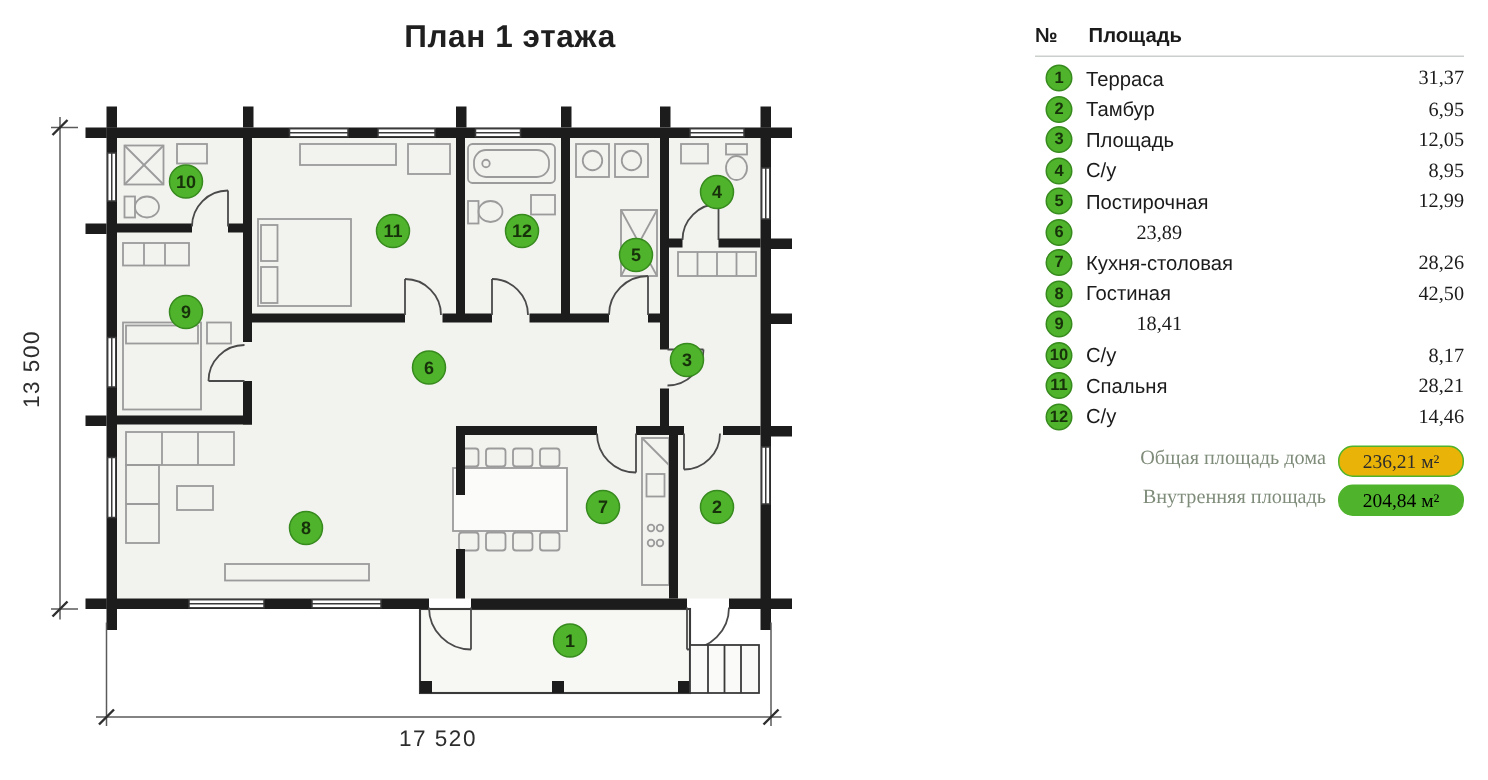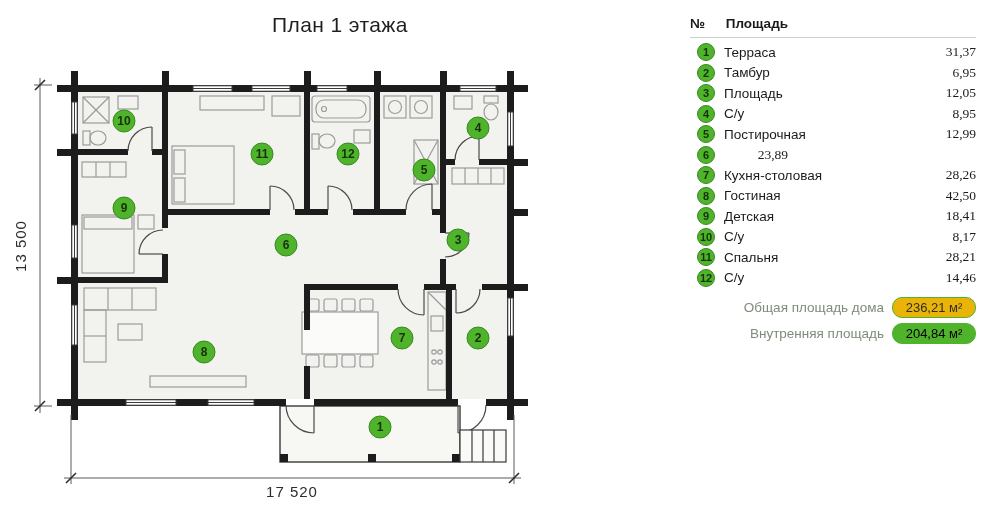--- a/index.html
+++ b/index.html
@@ -1,19 +1,19 @@
 <!DOCTYPE html>
 <html style="--accent: #4fb32c; --accent-dark: #378a1d; --wall: #1c1c1c;"><head>
 <meta charset="utf-8">
 <style>
   html,body{margin:0;padding:0;background:#ffffff;}
   .stage{position:relative;width:992px;height:520px;background:#ffffff;overflow:hidden;
          font-family:"Liberation Sans",sans-serif;color:#1b1b1b;}
   .title{position:absolute;left:120px;top:13px;width:440px;text-align:center;
-         font-size:21px;font-weight:normal;color:#1f1f1f;letter-spacing:.4px;}
+         font-size:21px;font-weight:bold;color:#1f1f1f;letter-spacing:.4px;}
   svg{position:absolute;left:0;top:0;}
   svg text{font-family:"Liberation Sans",sans-serif;}
   .floor{fill:#f2f2ef;}
   .tfloor{fill:#f7f7f4;stroke:#3a3a3a;stroke-width:1.4;}
   .wall,.stub,.post{fill:var(--wall,#1c1c1c);}
   .win-f{fill:#ffffff;stroke:#3a3a3a;stroke-width:1;}
   .win-l{stroke:#3a3a3a;stroke-width:1;}
   .door{fill:none;stroke:#4a4a4a;stroke-width:1.2;}
   .furn{fill:none;stroke:#9b9b9b;stroke-width:1.2;}
   .furn-fill{fill:#fbfbf9;stroke:#9b9b9b;stroke-width:1.2;}
@@ -32,21 +32,21 @@
   .h-area{width:64px;text-align:right;}
   .lrow{display:flex;align-items:center;height:20.5px;}
   .lnum{width:34px;display:flex;}
   .circle{display:flex;align-items:center;justify-content:center;margin-left:7px;
           width:18px;height:18px;border-radius:50%;background:var(--accent,#4fb32c);
           border:1px solid var(--accent-dark,#378a1d);box-sizing:border-box;
           font-size:11px;font-weight:bold;color:#17320a;}
   .lname{flex:1;}
   .larea{width:64px;text-align:right;font-family:Liberation Serif, serif;}
   .totals{margin-top:9px;}
-  .trow{display:flex;justify-content:flex-end;align-items:center;gap:8px;margin-top:5px;}
+  .trow{display:flex;justify-content:flex-end;align-items:flex-start;gap:8px;margin-top:5px;font-family:Liberation Serif, serif;}
   .tlabel{color:#7f8c7a;}
   .pill{min-width:70px;text-align:center;border-radius:10px;font-size:13px;
         height:19px;line-height:19px;padding:0 6px;box-sizing:content-box;}
   .pill-outline{background:#eab308;border:1.5px solid var(--accent,#4fb32c);color:#2d2d2d;}
   .pill-filled{background:var(--accent,#4fb32c);border:1.5px solid var(--accent,#4fb32c);color:#000000;}
 </style>
 </head>
 <body>
 
 <div class="stage">
@@ -373,21 +373,20 @@
       <span class="lnum">
           <span class="circle">8</span>
         </span>
       <span class="lname">Гостиная</span>
       <span class="larea">42,50</span>
     </div>
     <div class="lrow">
       <span class="lnum">
           <span class="circle">9</span>
         </span>
-      <span class="lname">Детская</span>
       <span class="larea">18,41</span>
     </div>
     <div class="lrow">
       <span class="lnum">
           <span class="circle">10</span>
         </span>
       <span class="lname">С/у</span>
       <span class="larea">8,17</span>
     </div>
     <div class="lrow">

